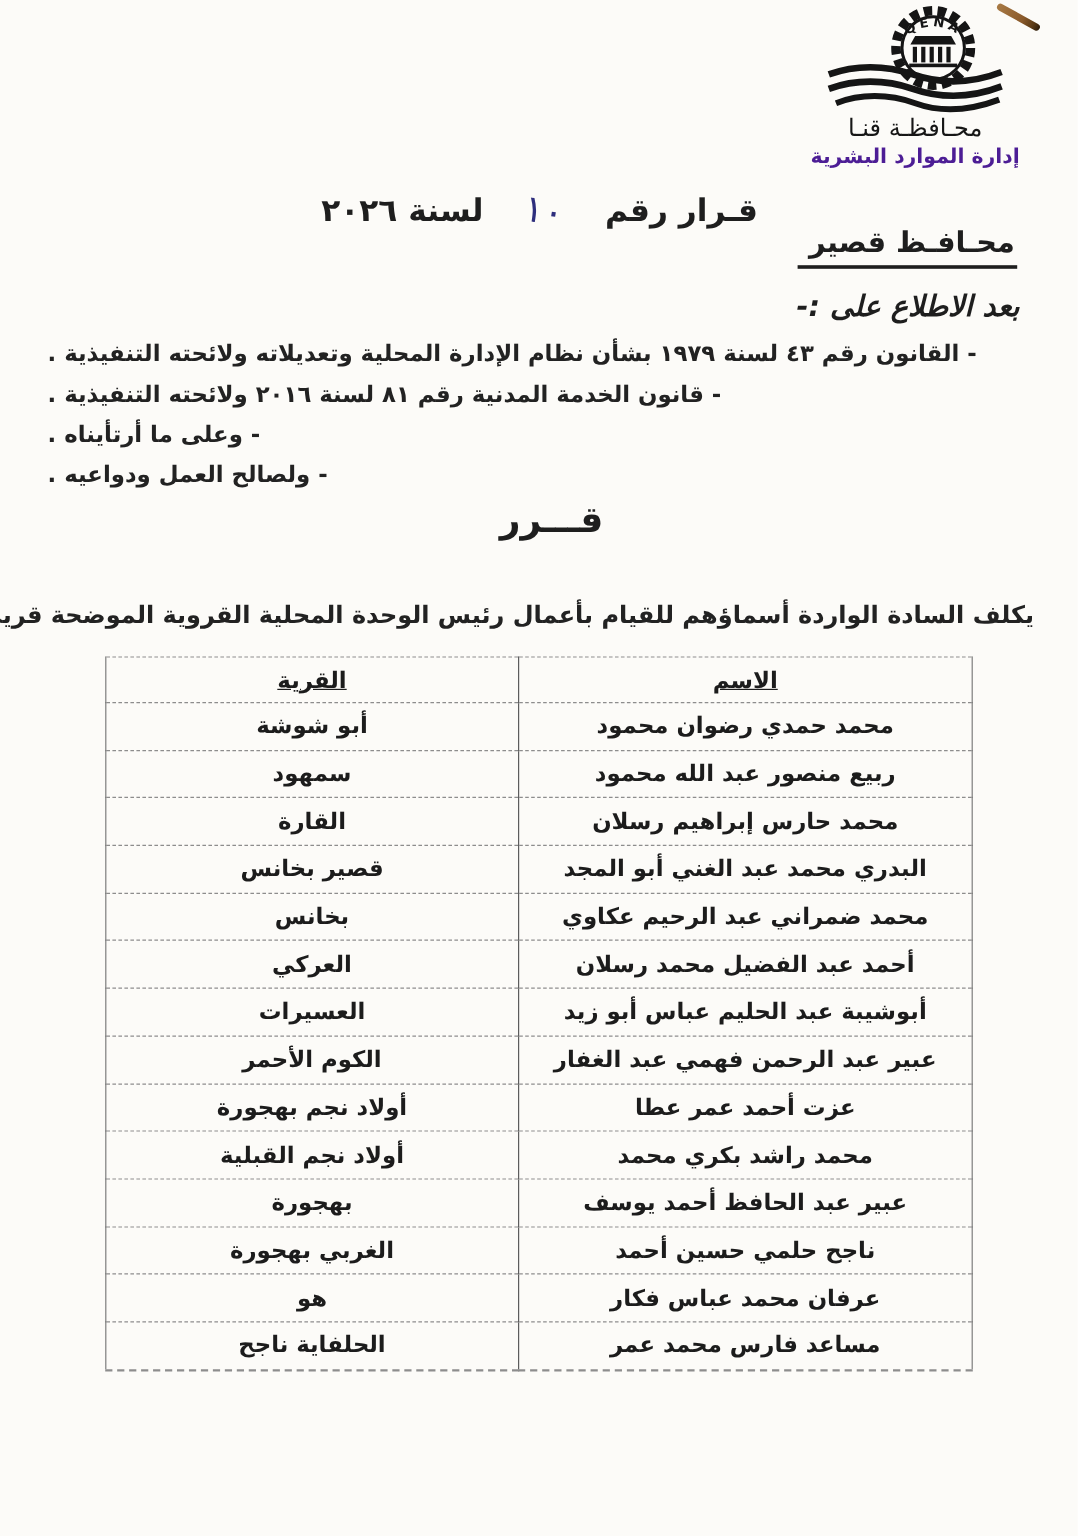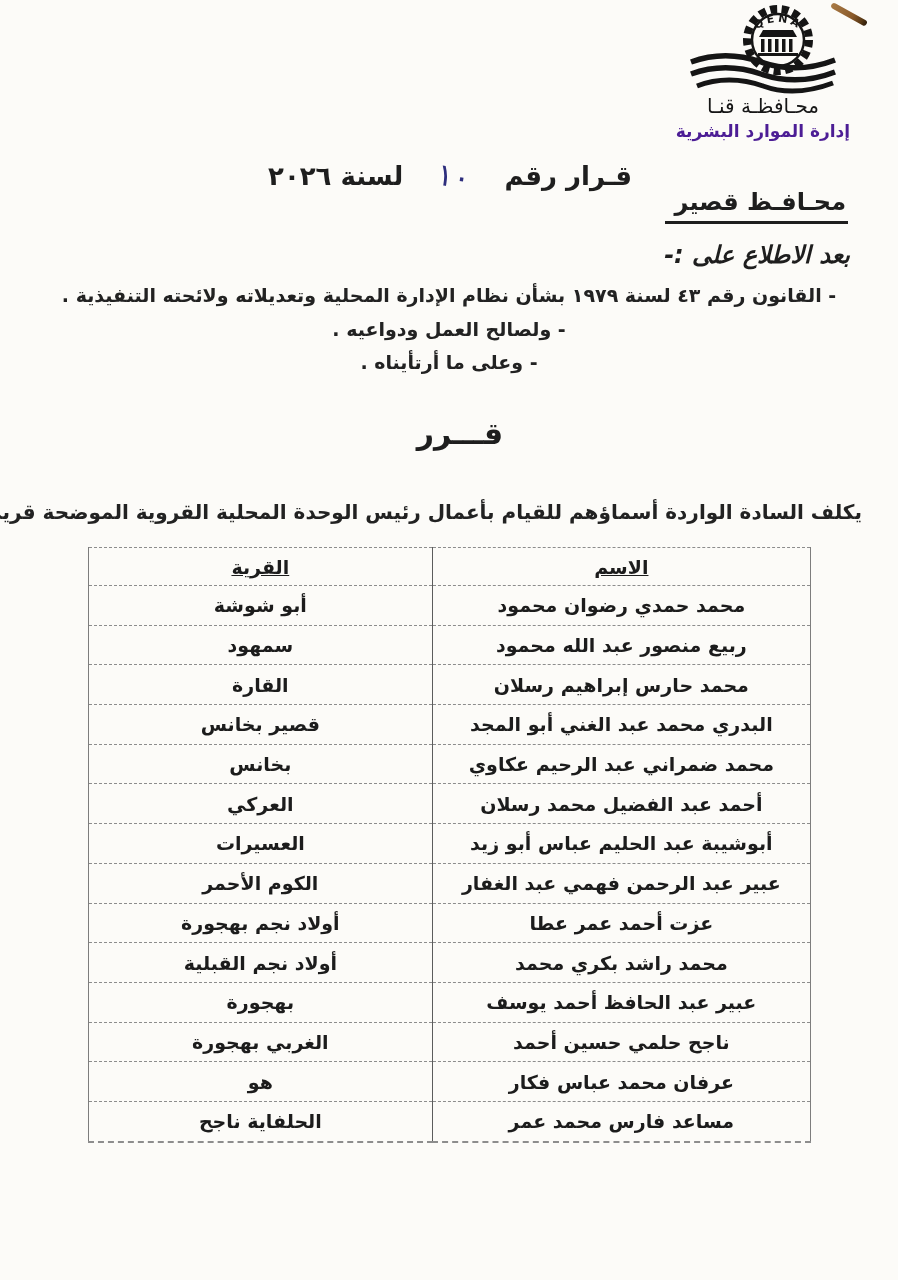--- a/index.html
+++ b/index.html
@@ -49,21 +49,21 @@
     border-bottom:3px solid #1e1e1e;
     padding:0 2px 5px 10px;
   }
   .preamble{
     position:absolute;right:48px;top:241px;
     font-size:24px;font-weight:bold;font-style:italic;
   }
   .whereas{
     position:absolute;right:40px;top:279px;left:40px;
     margin:0;padding:0;list-style:none;
-    text-align:center;font-size:19px;font-weight:bold;
+    text-align:left;font-size:19px;font-weight:bold;
     line-height:33.5px;color:#222;
   }
   
   .decided{
     position:absolute;left:0;top:416px;width:880px;
     text-align:center;font-size:30px;font-weight:bold;letter-spacing:1px;padding-left:20px;
   }
   .article-heading{
     position:absolute;left:0;top:463px;width:898px;
     text-align:center;font-size:21px;font-weight:bold;
@@ -130,22 +130,23 @@
     <span class="hand-number">١٠</span>
     <span>لسنة ٢٠٢٦</span>
   </div>
 
   <div class="authority">محـافـظ قصير</div>
 
   <div class="preamble">بعد الاطلاع على :-</div>
 
   <ul class="whereas">
     <li>- القانون رقم ٤٣ لسنة ١٩٧٩ بشأن نظام الإدارة المحلية وتعديلاته ولائحته التنفيذية .</li>
+    <li>- قانون الخدمة المدنية رقم ٨١ لسنة ٢٠١٦ ولائحته التنفيذية .</li>
+    <li>- وعلى ما أرتأيناه .</li>
     <li>- ولصالح العمل ودواعيه .</li>
-    <li>- وعلى ما أرتأيناه .</li>
   </ul>
 
   <div class="decided">قـــرر</div>
   <div class="article-body">يكلف السادة الواردة أسماؤهم للقيام بأعمال رئيس الوحدة المحلية القروية الموضحة قرين كل منهم</div>
 
   <div class="roster-wrap">
     <table class="roster">
       <thead>
         <tr>
           <th>الاسم</th>

